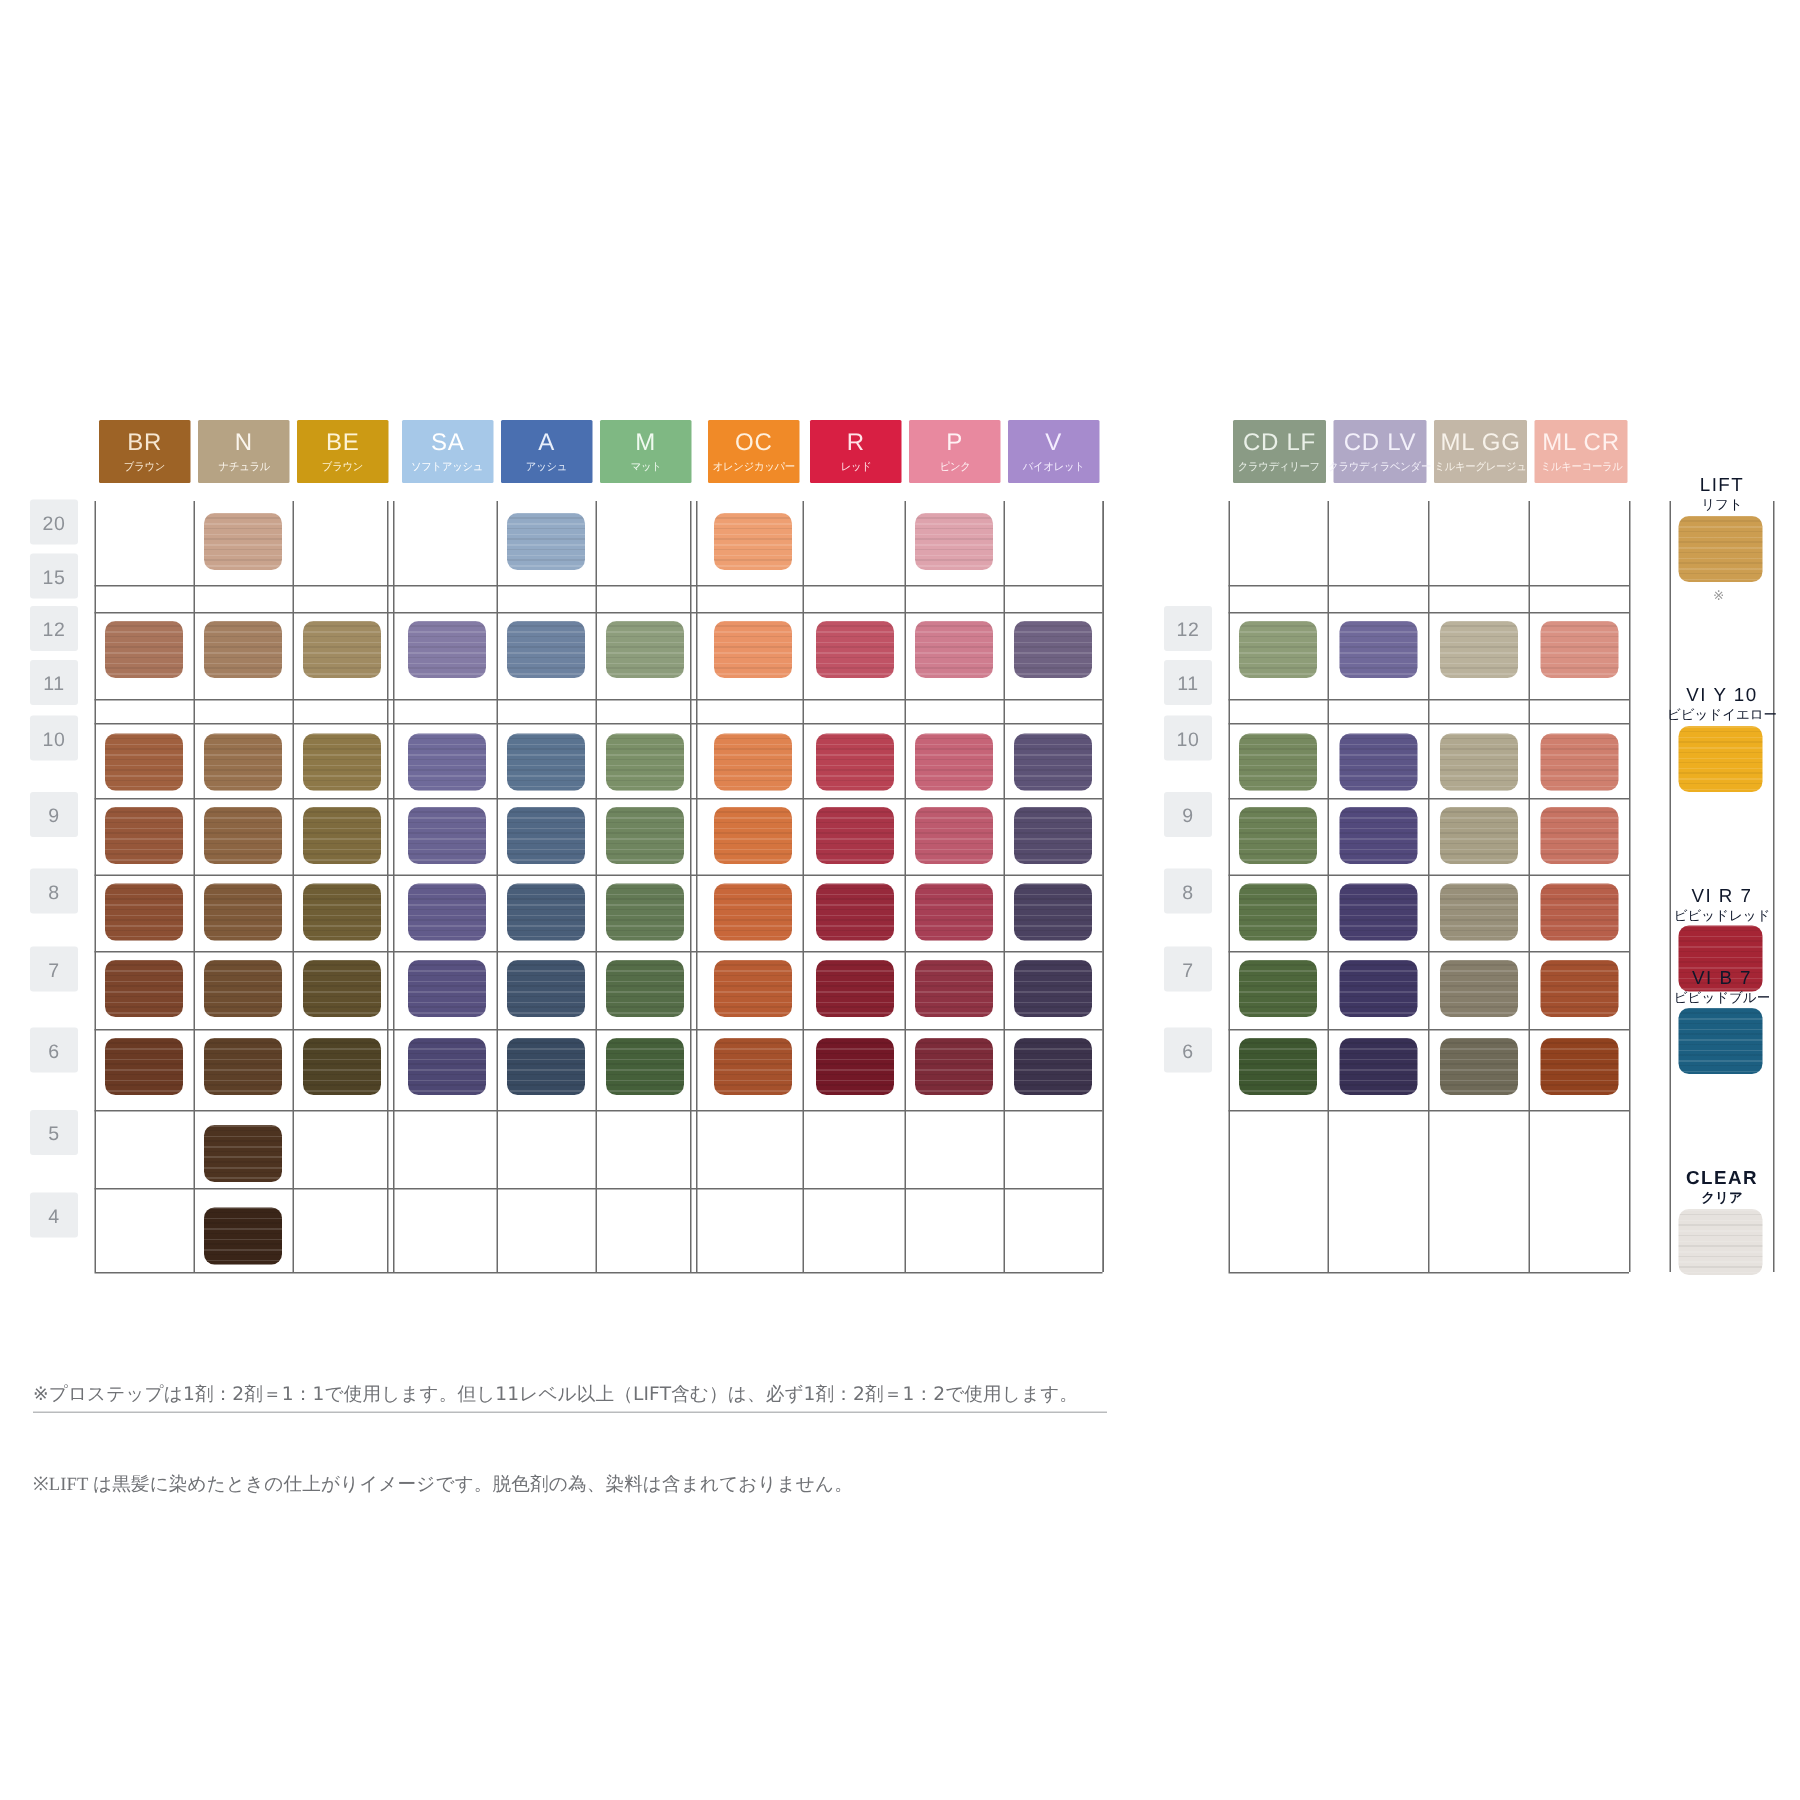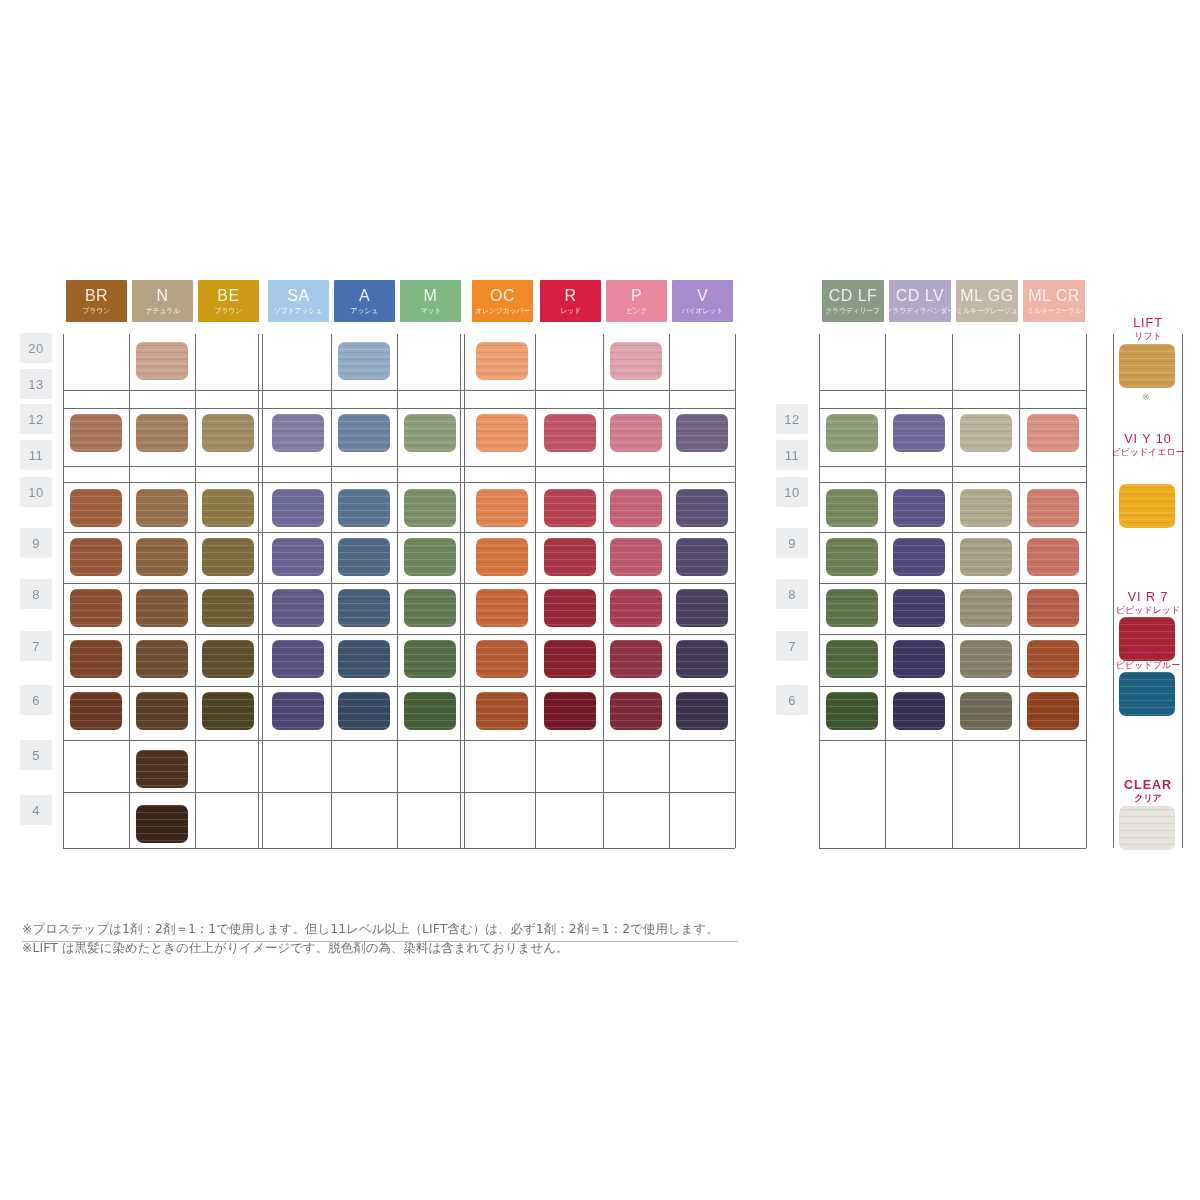--- a/index.html
+++ b/index.html
@@ -46,21 +46,21 @@
       rgba(255,255,255,0) 1px,
       rgba(255,255,255,0) 3px,
       rgba(0,0,0,.07) 3px,
       rgba(0,0,0,.07) 4px,
       rgba(255,255,255,0) 4px,
       rgba(255,255,255,0) 7px);
     pointer-events:none;
   }
 
   
-  .side-title{position:absolute;text-align:center;line-height:1.15;color:#be185d;}
+  .side-title{position:absolute;text-align:center;line-height:1.15;color:#0f172a;}
   .side-title .t1{font-size:12.5px;letter-spacing:1px;}
   .side-title .t2{font-size:9px;letter-spacing:0px;margin-top:1px;}
   .side-sw{position:absolute;width:56px;height:44px;border-radius:7px;}
   .side-sw::after{
     content:"";position:absolute;inset:0;border-radius:7px;
     background:repeating-linear-gradient(
       to bottom,
       rgba(255,255,255,.13) 0px,
       rgba(255,255,255,.13) 1px,
       rgba(255,255,255,0) 1px,
@@ -175,21 +175,21 @@
     <div class="hline" style="left: 819px; top: 408px; width: 267px;"></div>
     <div class="hline" style="left: 819px; top: 466px; width: 267px;"></div>
     <div class="hline" style="left: 819px; top: 482px; width: 267px;"></div>
     <div class="hline" style="left: 819px; top: 532px; width: 267px;"></div>
     <div class="hline" style="left: 819px; top: 583px; width: 267px;"></div>
     <div class="hline" style="left: 819px; top: 634px; width: 267px;"></div>
     <div class="hline" style="left: 819px; top: 686px; width: 267px;"></div>
     <div class="hline" style="left: 819px; top: 740px; width: 267px;"></div>
     <div class="hline" style="left: 819px; top: 848px; width: 267px;"></div>
     <div class="lvl" style="left: 20px; top: 333px;">20</div>
-    <div class="lvl" style="left: 20px; top: 369px;">13</div>
+    <div class="lvl" style="left: 20px; top: 369px;">15</div>
     <div class="lvl" style="left: 20px; top: 404px;">12</div>
     <div class="lvl" style="left: 776px; top: 404px;">12</div>
     <div class="lvl" style="left: 20px; top: 440px;">11</div>
     <div class="lvl" style="left: 776px; top: 440px;">11</div>
     <div class="lvl" style="left: 20px; top: 477px;">10</div>
     <div class="lvl" style="left: 776px; top: 477px;">10</div>
     <div class="lvl" style="left: 20px; top: 528px;">9</div>
     <div class="lvl" style="left: 776px; top: 528px;">9</div>
     <div class="lvl" style="left: 20px; top: 579px;">8</div>
     <div class="lvl" style="left: 776px; top: 579px;">8</div>
@@ -288,36 +288,36 @@
     <div class="sw" style="left: 826px; top: 692px; background: rgb(62, 87, 48);"></div>
     <div class="sw" style="left: 893px; top: 692px; background: rgb(56, 48, 85);"></div>
     <div class="sw" style="left: 960px; top: 692px; background: rgb(111, 106, 88);"></div>
     <div class="sw" style="left: 1027px; top: 692px; background: rgb(145, 66, 31);"></div>
     <div class="side-title" style="left: 1108px; top: 316px; width: 80px;">
       <div class="t1">LIFT</div>
       <div class="t2">リフト</div>
     </div>
     <div class="side-sw" style="left: 1119px; top: 344px; background: rgb(204, 157, 80);"></div>
     <div class="asterisk" style="left: 1142px; top: 392px;">※</div>
-    <div class="side-title" style="left: 1108px; top: 432px; width: 80px; text-align: center;">
+    <div class="side-title" style="left: 1108px; top: 456px; width: 80px; text-align: center;">
       <div class="t1">VI Y 10</div>
       <div class="t2">ビビッドイエロー</div>
     </div>
     <div class="side-sw" style="left: 1119px; top: 484px; background: rgb(237, 174, 32);"></div>
     <div class="side-title" style="left: 1108px; top: 590px; width: 80px;">
       <div class="t1">VI R 7</div>
       <div class="t2">ビビッドレッド</div>
     </div>
     <div class="side-sw" style="left: 1119px; top: 617px; background: rgb(165, 37, 53);"></div>
     <div class="side-title" style="left: 1108px; top: 645px; width: 80px;">
       <div class="t1">VI B 7</div>
       <div class="t2">ビビッドブルー</div>
     </div>
     <div class="side-sw" style="left: 1119px; top: 672px; background: rgb(28, 95, 129);"></div>
     <div class="side-title" style="left: 1108px; top: 778px; width: 80px; font-weight: bold;">
       <div class="t1">CLEAR</div>
       <div class="t2">クリア</div>
     </div>
     <div class="side-sw" style="left: 1119px; top: 806px; background: rgb(230, 226, 222);"></div>
     <div class="note" style="left: 22px; top: 921px;">※プロステップは1剤：2剤＝1：1で使用します。但し11レベル以上（LIFT含む）は、必ず1剤：2剤＝1：2で使用します。</div>
-    <div class="note" style="left: 22px; top: 940px;">※LIFT は黒髪に染めたときの仕上がりイメージです。脱色剤の為、染料は含まれておりません。</div>
+    <div class="note" style="left: 22px; top: 980px; font-family: Liberation Serif, serif;">※LIFT は黒髪に染めたときの仕上がりイメージです。脱色剤の為、染料は含まれておりません。</div>
     <div class="note-rule" style="left: 22px; top: 941px; width: 716px;"></div>
   </div>
 
 </body></html>

